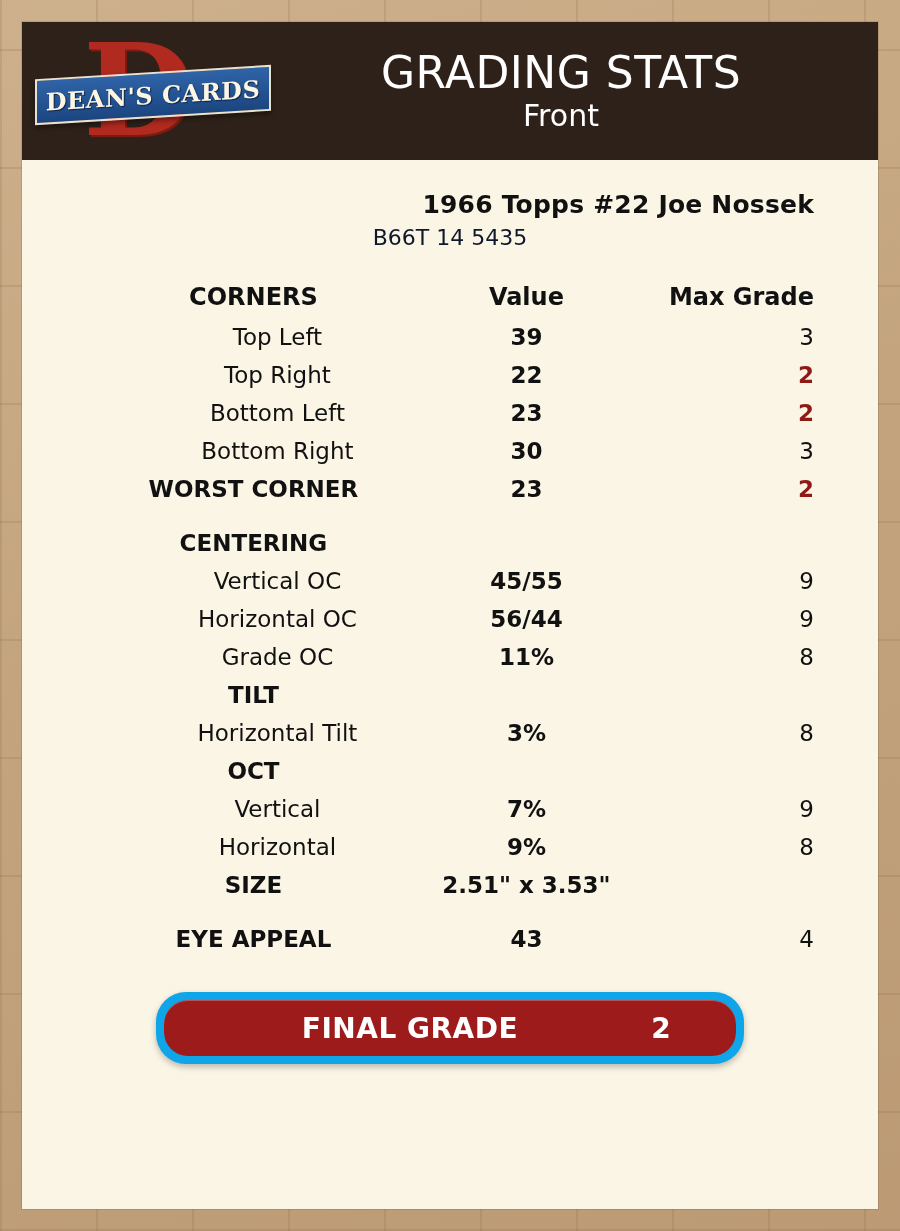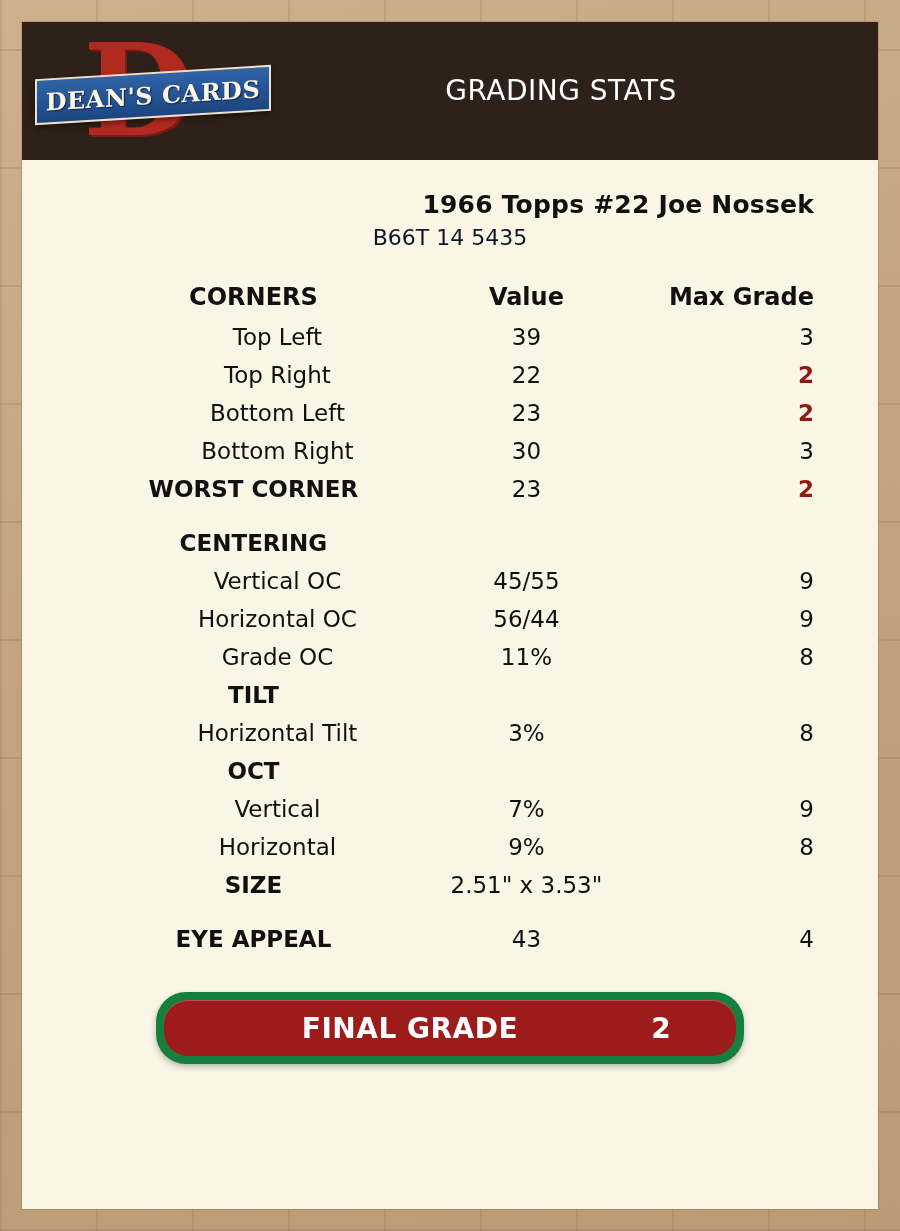--- a/index.html
+++ b/index.html
@@ -84,21 +84,21 @@
     letter-spacing: 0.5px;
     text-shadow: 1px 1px 1px #0d2445;
   }
   .header-titles {
     flex: 1;
     text-align: center;
     color: #ffffff;
     padding-right: 40px;
   }
   .header-titles .main {
-    font-size: 28px;
+    font-size: 44px;
     letter-spacing: 0.5px;
     line-height: 1.05;
   }
   .header-titles .sub {
     font-size: 30px;
     margin-top: 4px;
     line-height: 1.05;
   }
 
   .body-area {
@@ -124,33 +124,33 @@
     margin-top: 28px;
     color: #111;
   }
   table.stats td {
     padding: 2px 0;
     font-size: 23px;
     line-height: 1.48;
     vertical-align: baseline;
   }
   td.label { text-align: center; width: 46%; }
-  td.value { text-align: center; width: 29%; }
+  td.value { text-align: center; width: 29%; font-weight: bold; }
   td.grade { text-align: right; width: 25%; }
 
   tr.head td { font-weight: bold; font-size: 24px; }
   tr.section td.label { font-weight: bold; font-size: 23px; }
   tr.indent td.label { padding-left: 48px; }
   tr.spacer td { height: 16px; padding: 0; font-size: 0; line-height: 0; }
   .grade-low { color: #8f1a15; font-weight: bold; }
   td.size-val { text-align: center; }
 
   .final-wrap {
     margin: 34px 70px 0 70px;
-    background: #15803d;
+    background: #0ea5e9;
     border-radius: 30px;
     padding: 8px;
     box-shadow: 0 3px 6px rgba(0,0,0,0.25);
   }
   .final-bar {
     background: #9e1b1b;
     border-radius: 24px;
     height: 56px;
     display: flex;
     align-items: center;
@@ -182,20 +182,21 @@
   <div class="header">
     <div class="logo-wrap">
       <div class="logo">
         <div class="bigD">D</div>
         <div class="ribbon"></div>
         <div class="ribbon-text">DEAN'S CARDS</div>
       </div>
     </div>
     <div class="header-titles">
       <div class="main">GRADING STATS</div>
+      <div class="sub">Front</div>
     </div>
   </div>
 
   <div class="body-area">
 
     <div class="card-title">1966 Topps #22 Joe Nossek</div>
     <div class="card-sub">B66T 14 5435</div>
 
     <table class="stats">
       <tbody>

